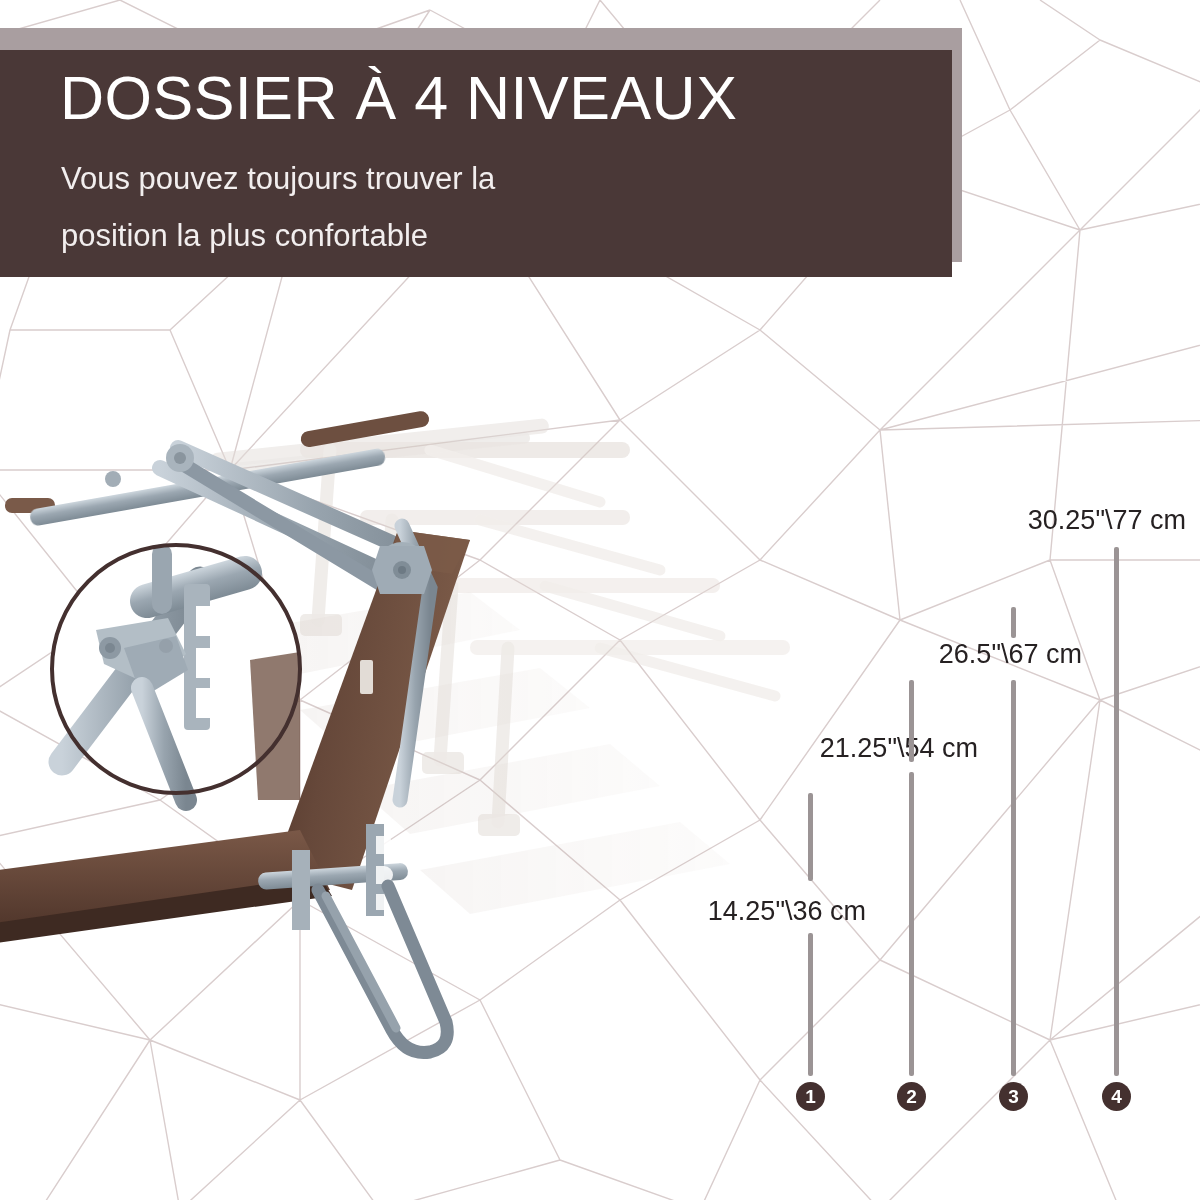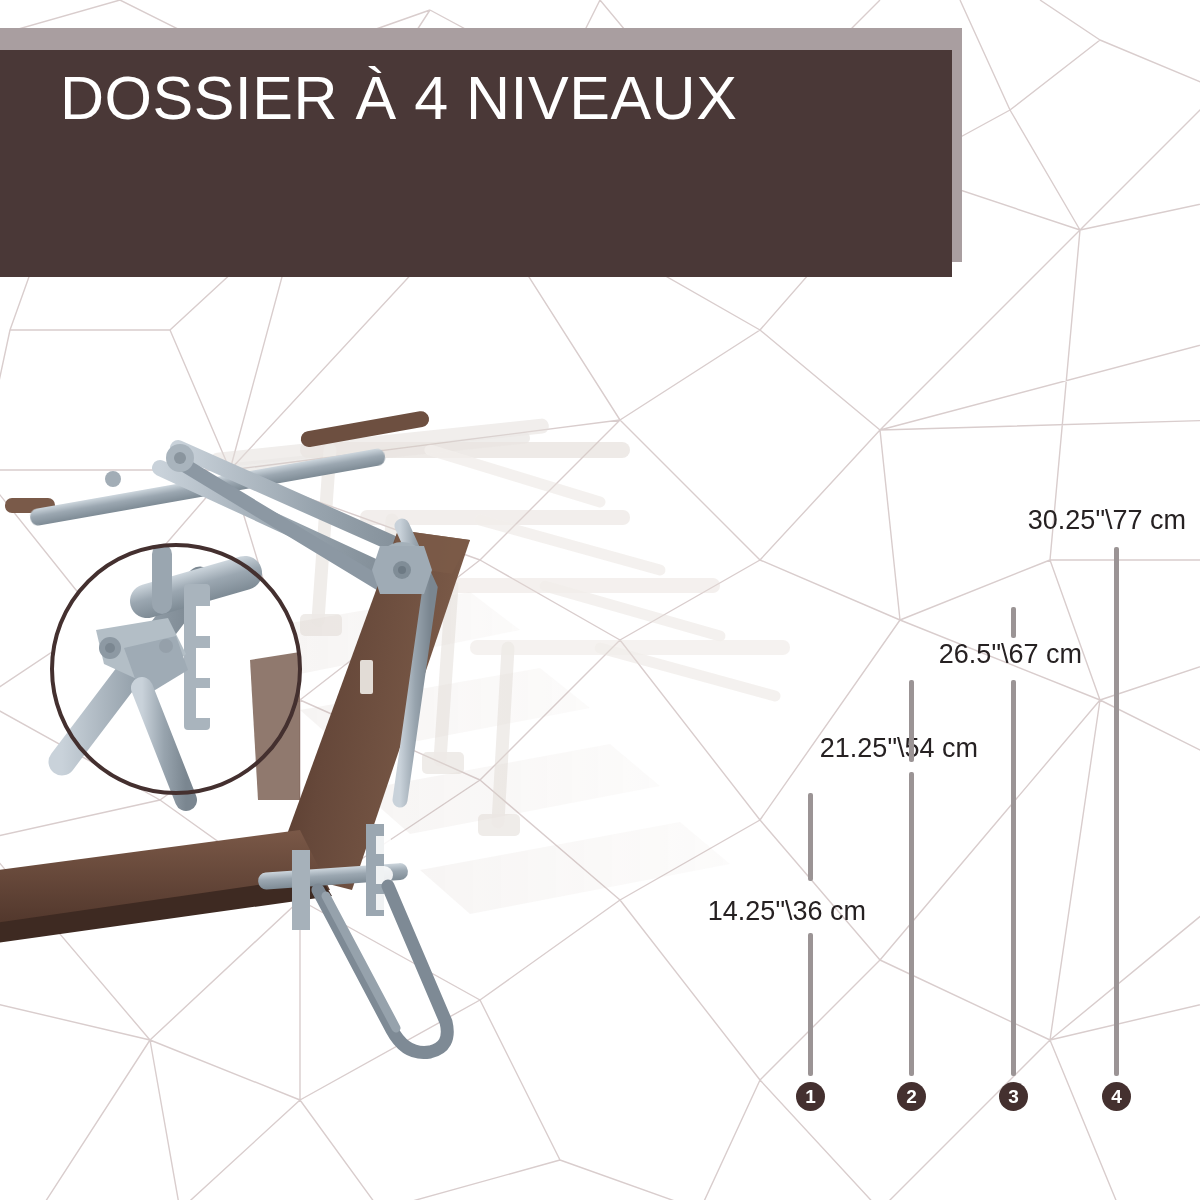--- a/index.html
+++ b/index.html
@@ -282,20 +282,22 @@
         <path d="M250,330 L300,322 L300,470 L258,470 Z" fill="#6b4c3d" opacity="0.75"></path>
       </g>
       <circle cx="176" cy="339" r="124" fill="none" stroke="#44302f" stroke-width="4"></circle>
     </g>
   </svg>
 
   <div class="banner-shadow"></div>
   <div class="banner">
     <div class="banner-inner">
       <div class="banner-title">DOSSIER À 4 NIVEAUX</div>
+      <div class="banner-sub">Vous pouvez toujours trouver la
+position la plus confortable</div>
     </div>
   </div>
 
   <div id="measure">
 
     <div class="m-label" style="left:486px;top:898px;width:380px;">14.25"\36 cm</div>
     <div class="m-line" style="left:808px;top:793px;height:88px;"></div>
     <div class="m-line" style="left:808px;top:933px;height:143px;"></div>
     <div class="m-badge" style="left:796px;top:1082px;">1</div>
 

